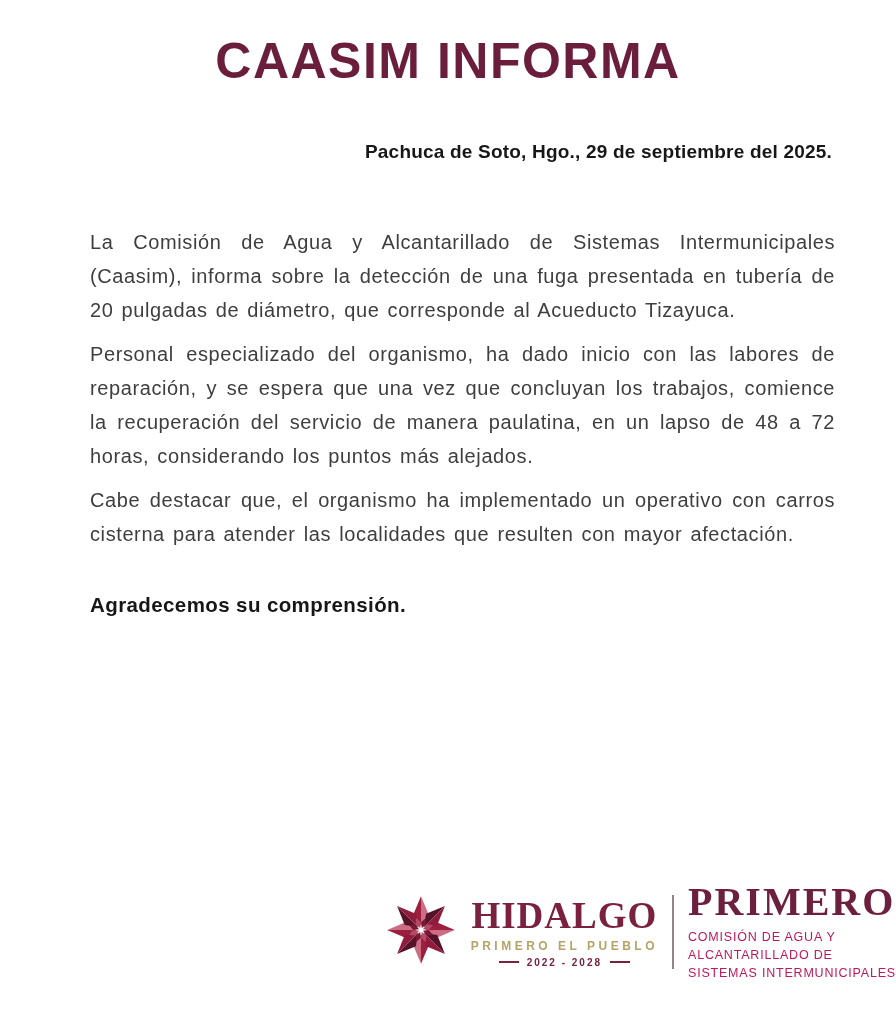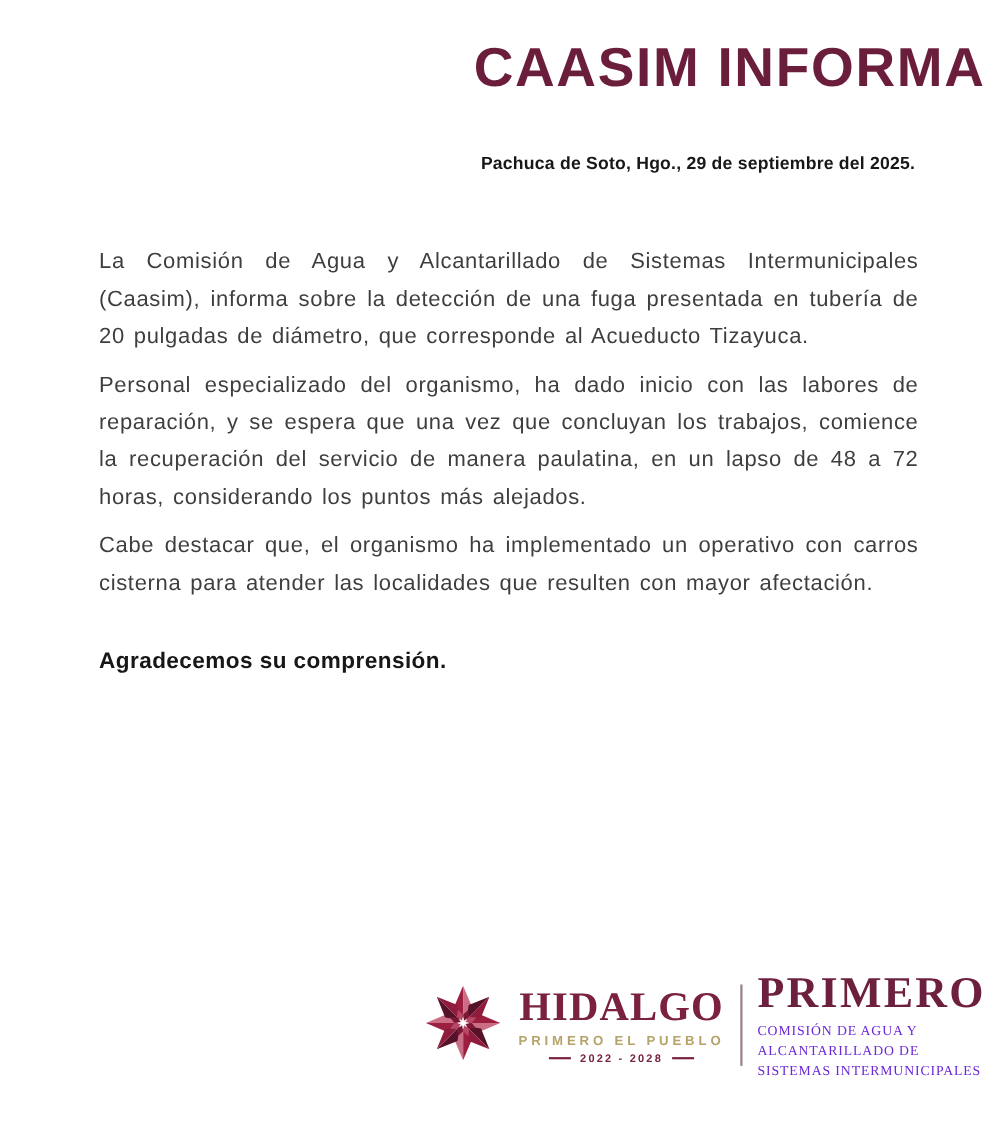--- a/index.html
+++ b/index.html
@@ -10,31 +10,31 @@
   .page {
     position: relative;
     width: 896px;
     height: 1024px;
     background: #ffffff;
     font-family: "Liberation Sans", sans-serif;
     overflow: hidden;
   }
   .doc-title {
     padding-top: 34px;
-    text-align: right;
+    text-align: center;
     font-size: 50px;
     font-weight: 800;
     letter-spacing: 1.5px;
     color: #6b1e3c;
     line-height: 1.1;
   }
   .dateline {
     margin: 52px 64px 0 0;
     text-align: right;
-    font-size: 16px;
+    font-size: 19px;
     font-weight: bold;
     color: #171717;
     letter-spacing: 0.2px;
   }
   .content {
     margin: 62px 61px 0 90px;
   }
   .content p {
     margin: 0 0 10px 0;
     font-size: 20px;
@@ -106,22 +106,21 @@
     font-size: 40px;
     line-height: 1;
     letter-spacing: 2px;
     color: #6d1f3e;
   }
   .caasim-desc {
     margin-top: 6px;
     font-size: 12.5px;
     line-height: 1.45;
     letter-spacing: 0.8px;
-    color: #6d28d9;
-    font-family: Liberation Serif, serif;
+    color: #be185d;
   }
   .caasim-desc span { display: block; }
 </style>
 </head>
 <body>
 
 <div class="page">
 
   <div class="doc-title">CAASIM INFORMA</div>
 

